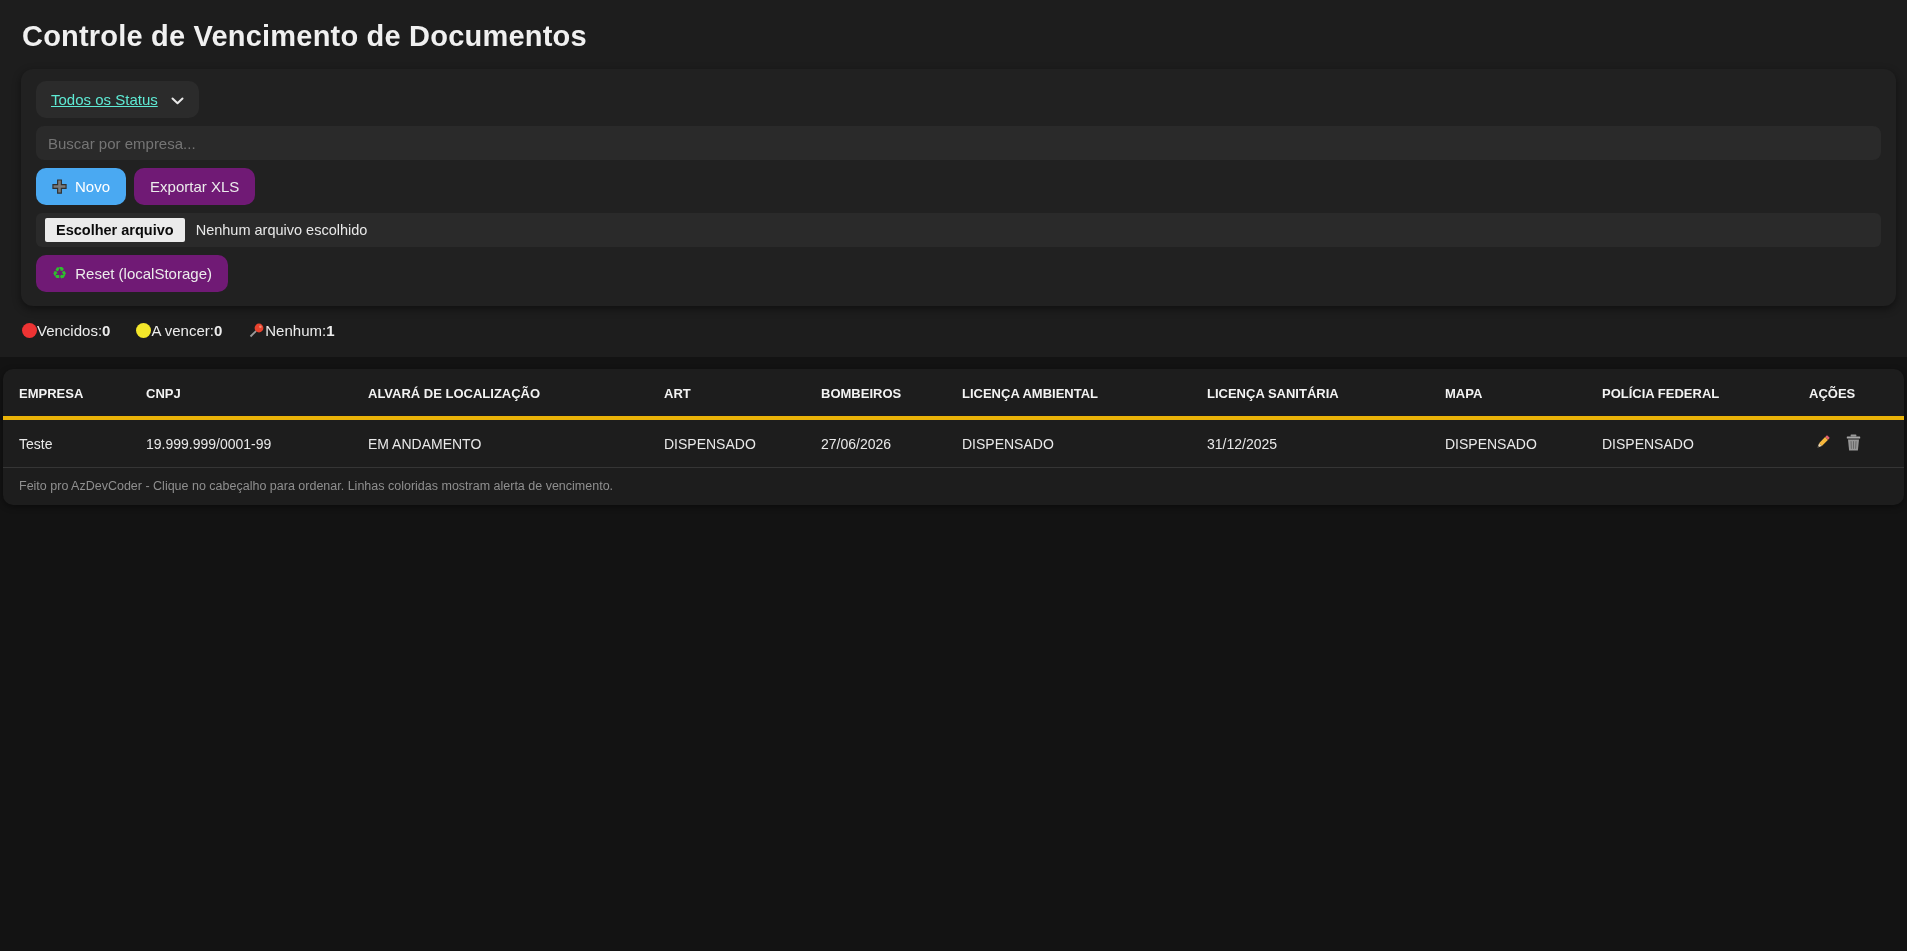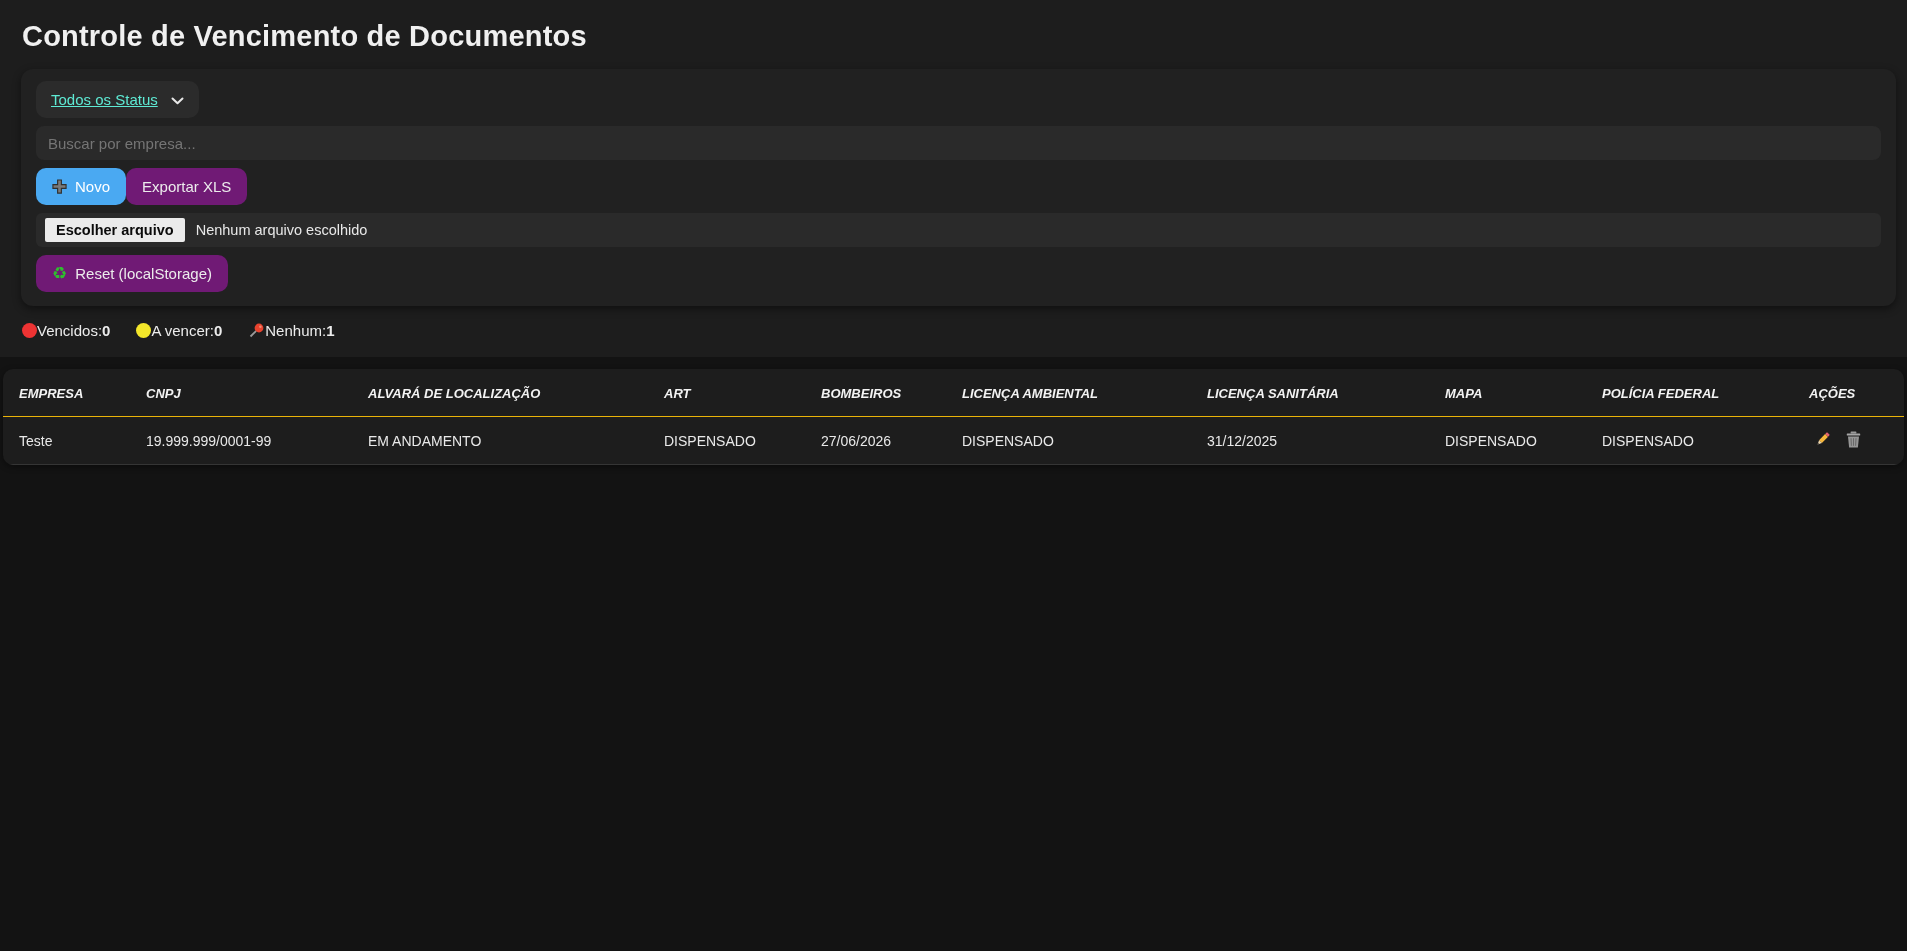--- a/index.html
+++ b/index.html
@@ -40,21 +40,21 @@
     border-radius: 10px; cursor: pointer; user-select: none; text-decoration: underline;
   }
   .search-input {
     display: block; width: 100%; height: 34px;
     background: #2a2a2a; border: none; border-radius: 8px;
     color: #dddddd; font-size: 15px; padding: 0 12px; outline: none;
     font-family: "Liberation Sans", sans-serif;
   }
   .search-input::placeholder { color: #757575; }
 
-  .buttons-row { display: flex; gap: 0; }
+  .buttons-row { display: flex; gap: 8px; }
   .btn {
     border: none; border-radius: 10px; height: 37px; padding: 0 16px;
     font-size: 15px; display: inline-flex; align-items: center; gap: 8px;
     cursor: pointer; font-family: "Liberation Sans", sans-serif;
   }
   .btn-primary { background: #4aa9f2; color: #ffffff; }
   .btn-dark   { background: #701a75; color: #ececec; }
 
   .file-row {
     background: #2a2a2a; border-radius: 6px;
@@ -84,21 +84,21 @@
   .dot-red    { background: #ee3333; }
   .dot-yellow { background: #f4e72a; }
 
   
   .bottom-section { background: #131313; padding: 12px 3px 40px; min-height: 560px; }
   .table-card {
     background: #1d1d1d; border-radius: 10px; overflow: hidden;
     box-shadow: 0 2px 6px rgba(0,0,0,.4);
   }
   table { width: 100%; border-collapse: collapse; table-layout: fixed; }
-  thead tr { border-bottom: 1px solid #eab308; font-style: italic; }
+  thead tr { border-bottom: 4px solid #eab308; }
   tbody tr { border-bottom: 1px solid #353535; }
   th {
     text-align: left; font-size: 13px; color: #f3f3f3;
     padding: 17px 16px 15px; cursor: pointer; white-space: nowrap;
   }
   td { font-size: 14px; color: #e9e9e9; padding: 13px 16px; white-space: nowrap; }
   .table-footer-note { padding: 11px 16px 12px; color: #8f8f8f; font-size: 12.5px; }
 
   .icon-btn { background: none; border: none; padding: 0 5px; cursor: pointer; line-height: 0; }
   .actions-cell { white-space: nowrap; }
@@ -245,14 +245,15 @@
                   <line x1="5" y1="7.2" x2="5.4" y2="14.8" stroke="#686868" stroke-width="1"></line>
                   <line x1="7.5" y1="7.2" x2="7.5" y2="14.8" stroke="#686868" stroke-width="1"></line>
                   <line x1="10" y1="7.2" x2="9.6" y2="14.8" stroke="#686868" stroke-width="1"></line>
                 </svg>
               </span>
             </button>
           </td>
         </tr>
       </tbody>
     </table>
+    <div class="table-footer-note">Feito pro AzDevCoder - Clique no cabeçalho para ordenar. Linhas coloridas mostram alerta de vencimento.</div>
   </div>
 </div>
 
 </body></html>

